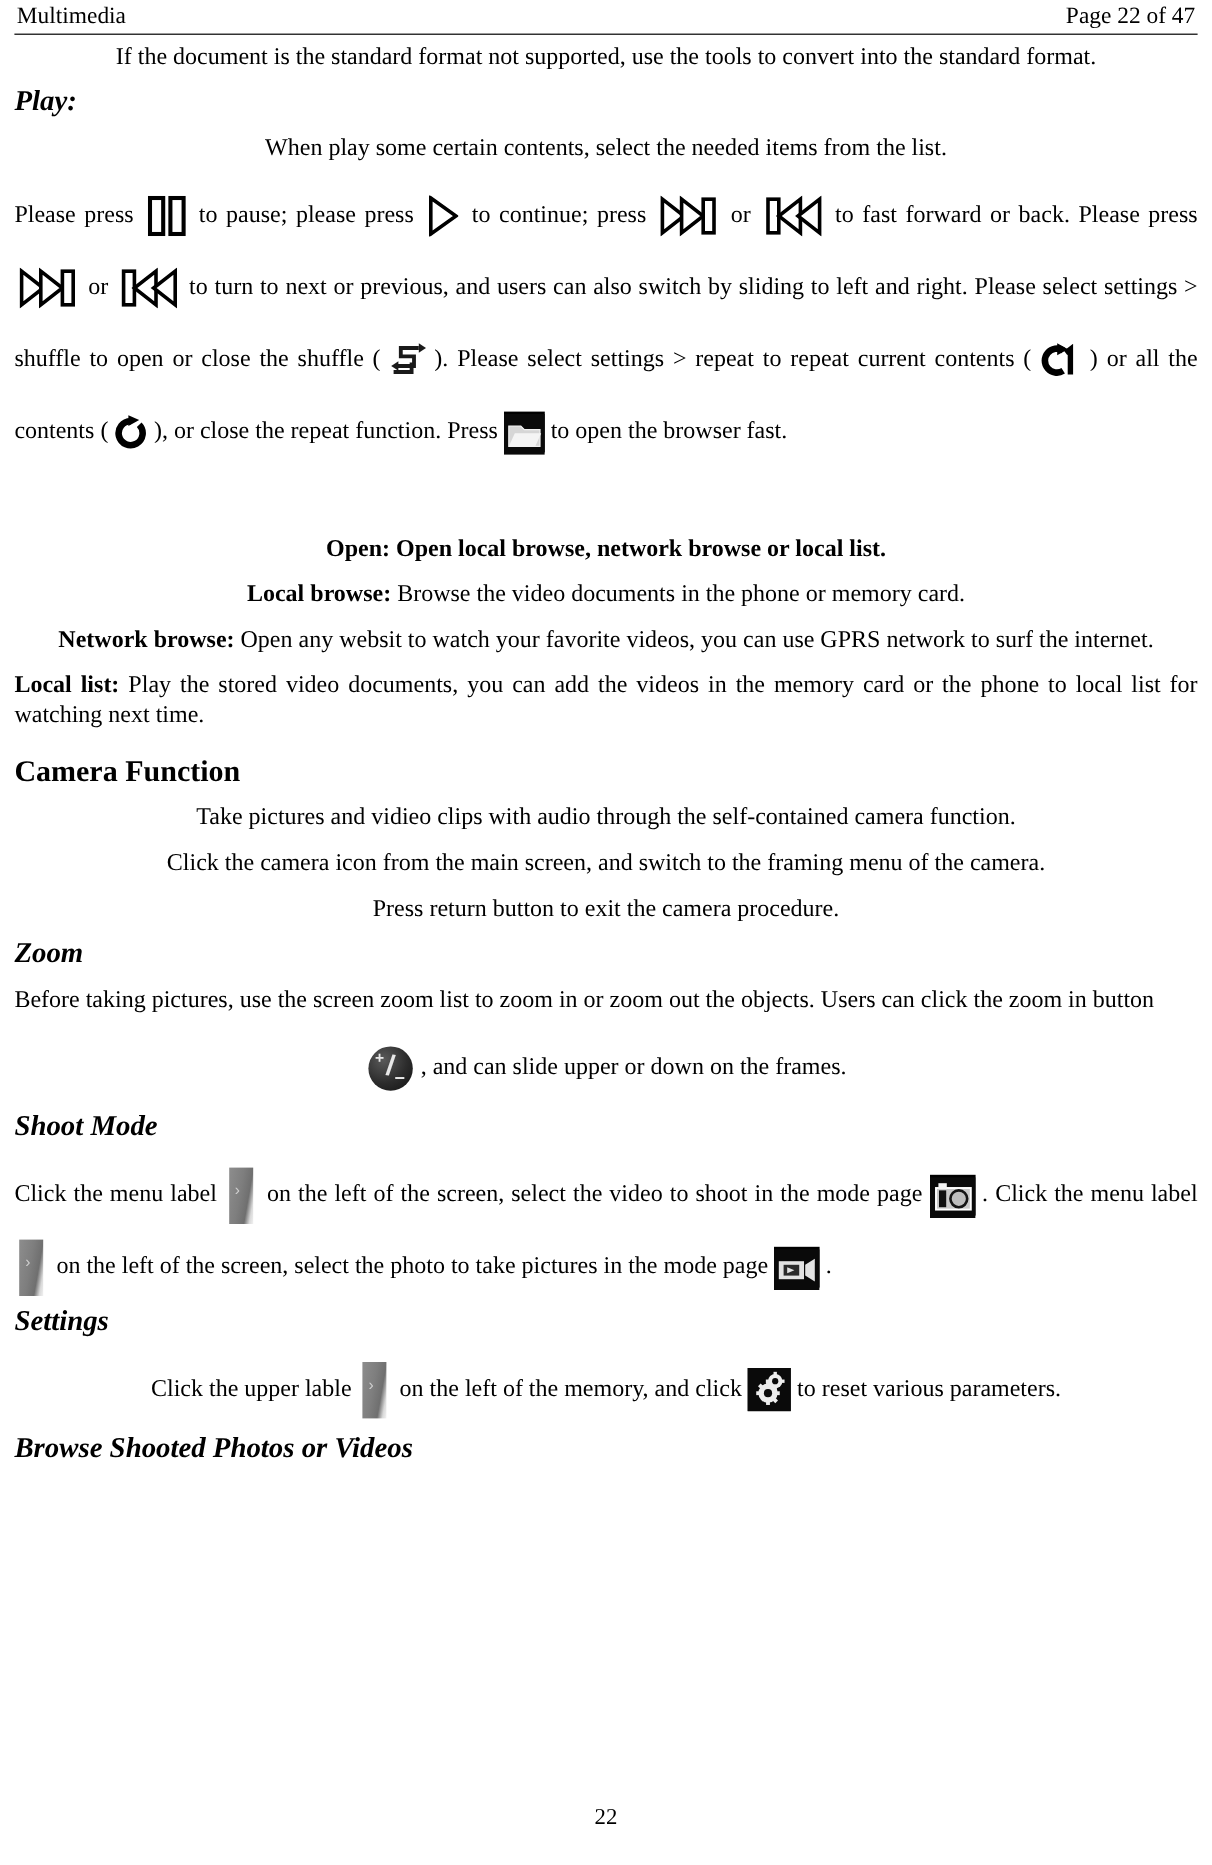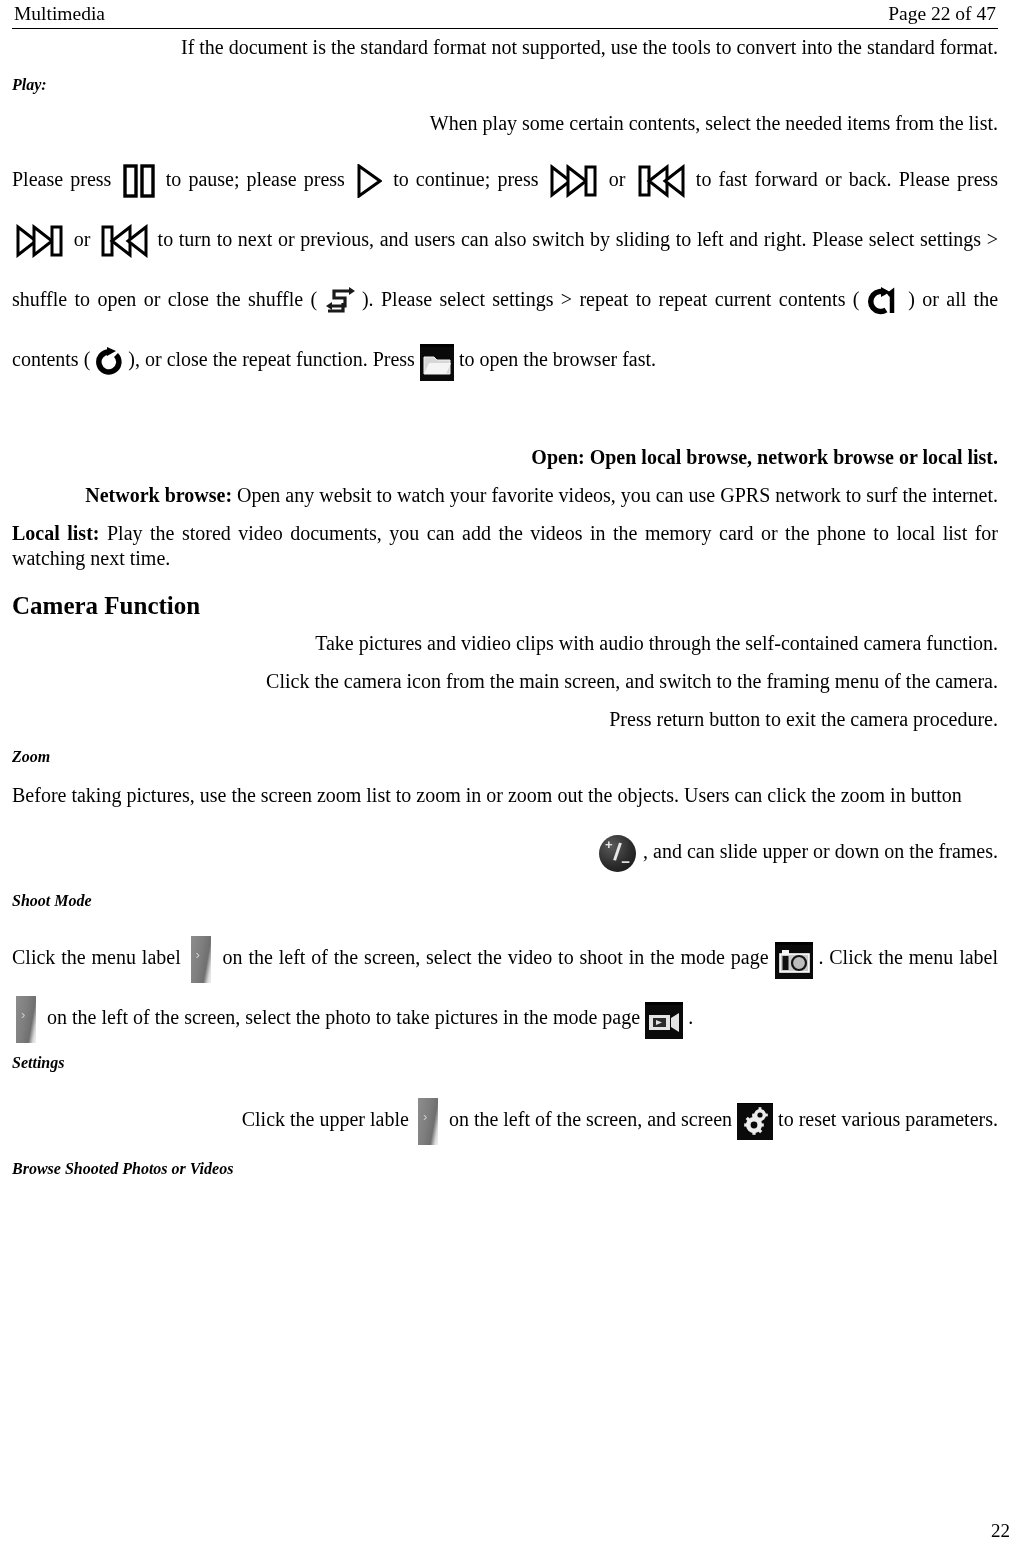--- a/index.html
+++ b/index.html
@@ -41,30 +41,30 @@
 
   
   .para {
     font-size: 20px;
     line-height: 25px;
     margin: 0 0 13px 0;
     text-align: justify;
     text-justify: inter-word;
   }
   .para.tight { margin-bottom: 6px; }
-  .para.nojust { text-align: right; }
+  .para.nojust { text-align: center; }
 
   
   .para.iconline {
     line-height: 60px;
     margin: 0 0 4px 0;
   }
 
   .h-sub {
-    font-size: 16px;
+    font-size: 24px;
     font-weight: bold;
     font-style: italic;
     margin: 8px 0 14px 0;
     line-height: 24px;
   }
   .h-sub.tophalf { margin-top: 2px; }
   .h-main {
     font-size: 25px;
     font-weight: bold;
     line-height: 30px;
@@ -132,24 +132,24 @@
   .zoombtn .plus { left: 6px; top: 3px; font-size: 13px; line-height: 13px; }
   .zoombtn .minus { right: 6px; bottom: 5px; font-size: 15px; line-height: 10px; }
   .zoombtn .slash {
     left: 15px; top: 5px; font-size: 24px; line-height: 24px;
     transform: rotate(8deg);
   }
 
   
   .footer {
     position: absolute;
-    bottom: 12px;
+    bottom: 28px;
     left: 0;
     width: 1010px;
-    text-align: right;
+    text-align: center;
     font-size: 19px;
   }
 </style>
 </head>
 <body>
 
 <div class="page">
 
   <div class="header">
     <span>Multimedia</span>
@@ -261,20 +261,24 @@
       </svg>
     </span>
 
     <span>to open the browser fast.</span>
   </p>
 
   <div class="spacer-lg"></div>
 
   <p class="para nojust b">Open: Open local browse, network browse or local list.</p>
 
+  <p class="para nojust">
+    <span class="b">Local browse:</span>
+    <span>Browse the video documents in the phone or memory card.</span>
+  </p>
 
   <p class="para nojust">
     <span class="b">Network browse:</span>
     <span>Open any websit to watch your favorite videos, you can use GPRS network to surf the internet.</span>
   </p>
 
   <p class="para tight">
     <span class="b">Local list:</span>
     <span>Play the stored video documents, you can add the videos in the memory card or the phone to local list for watching next time.</span>
   </p>
@@ -342,21 +346,21 @@
 
   <h3 class="h-sub tophalf">Settings</h3>
 
   <p class="para iconline nojust">
     <span>Click the upper lable</span>
 
     <span class="menutab">
       <span class="chev">›</span>
     </span>
 
-    <span>on the left of the screen, and screen</span>
+    <span>on the left of the memory, and click</span>
 
     <span class="tile" style="width:36px;height:36px;">
       <svg width="36" height="36" viewBox="0 0 36 36">
         <rect width="36" height="36" fill="#0a0a0a"></rect>
         <g fill="#ededed">
           <circle cx="23" cy="11" r="6"></circle>
           <circle cx="23" cy="11" r="2.6" fill="#0a0a0a"></circle>
           <rect x="21.6" y="3.2" width="2.8" height="3.2"></rect>
           <rect x="21.6" y="15.6" width="2.8" height="3.2"></rect>
           <rect x="15.2" y="9.6" width="3.2" height="2.8"></rect>

